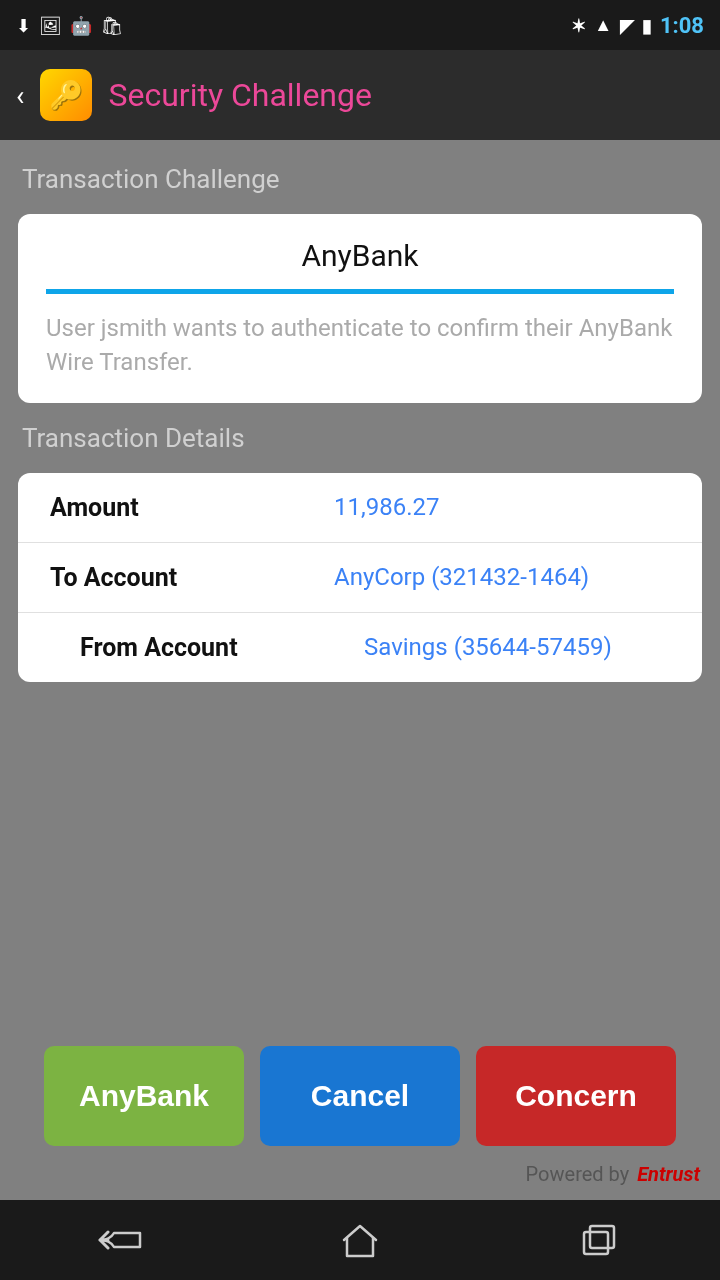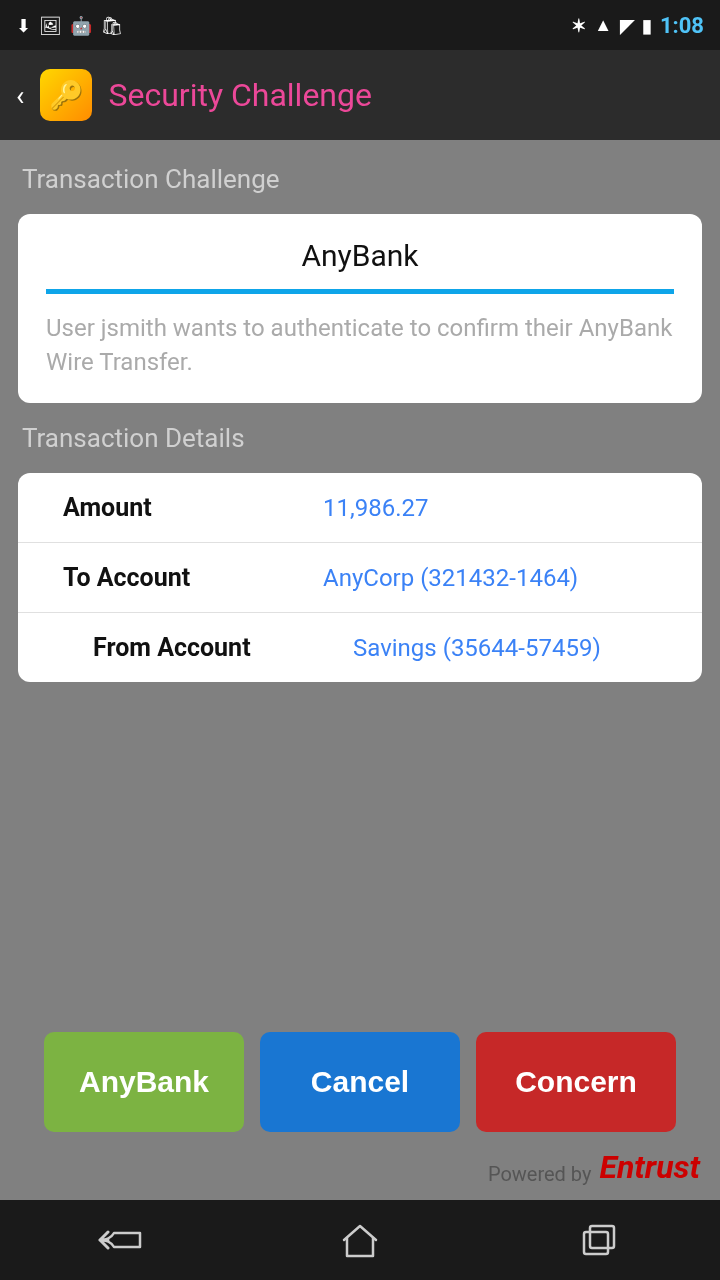--- a/index.html
+++ b/index.html
@@ -129,23 +129,24 @@
 
     
     .details-card {
       background: white;
       border-radius: 12px;
       overflow: hidden;
     }
 
     .detail-row {
       display: flex;
-      align-items: flex-end;
-      padding: 20px 45px;
+      align-items: flex-start;
+      padding: 20px 32px;
       border-bottom: 1px solid #e0e0e0;
+      gap: 24px;
     }
 
     .detail-row:last-child {
       border-bottom: none;
       margin-left: 30px;
     }
 
     .detail-label {
       font-size: 25px;
       font-weight: bold;
@@ -192,34 +193,34 @@
       background: #1976d2;
     }
 
     .btn-concern {
       background: #c62828;
     }
 
     
     .powered-by {
       display: flex;
-      align-items: flex-end;
+      align-items: flex-start;
       justify-content: flex-end;
       padding: 0 20px 14px;
       flex-shrink: 0;
     }
 
     .powered-by-text {
       font-size: 20px;
       color: #555;
       margin-right: 8px;
     }
 
     .entrust-logo {
-      font-size: 32px;
+      font-size: 20px;
       font-weight: bold;
       color: #cc0000;
       font-style: italic;
     }
 
     
     .nav-bar {
       background: #1a1a1a;
       height: 80px;
       display: flex;

